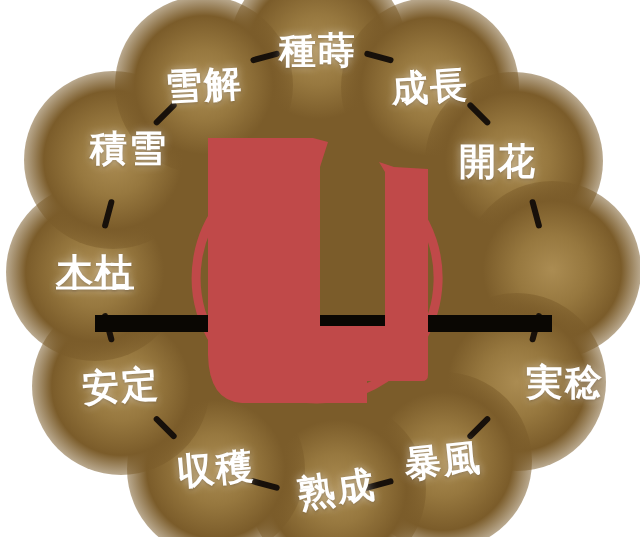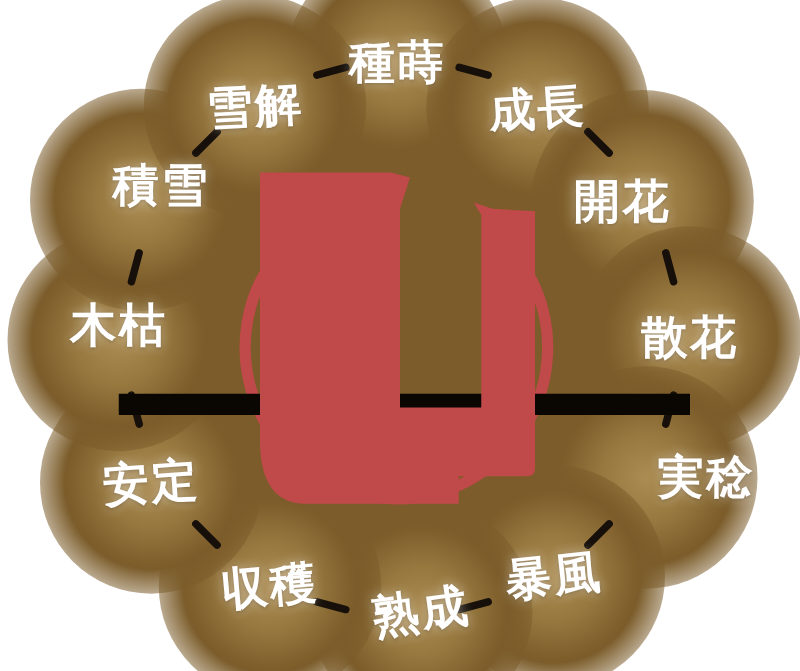--- a/index.html
+++ b/index.html
@@ -86,24 +86,23 @@
     <path d="M 208,138 L 313,138 L 328,142 L 320,167 L 320,326
              L 385,326 L 385,172 L 379,162 L 394,167 L 428,169
              L 428,375 Q 428,381 422,381 L 367,381 L 367,403
              L 242,403 Q 209,401 208,355 Z" fill="#c04949"></path>
   </svg>
 
   <div class="label-layer">
       <div class="badge-label" style="left: 318px; top: 50px; transform: translate(-50%, -50%) rotate(0deg);">種蒔</div>
       <div class="badge-label" style="left: 430px; top: 87px; transform: translate(-50%, -50%) rotate(-4deg);">成長</div>
       <div class="badge-label" style="left: 498px; top: 161px; transform: translate(-50%, -50%) rotate(0deg);">開花</div>
-      <div class="badge-label" style="left: 552px; top: 270px; transform: translate(-50%, -50%) rotate(0deg);">散花</div>
       <div class="badge-label" style="left: 517px; top: 382px; transform: translate(-50%, -50%) rotate(0deg); margin-left: 48px;">実稔</div>
       <div class="badge-label" style="left: 443px; top: 461px; transform: translate(-50%, -50%) rotate(-6deg);">暴風</div>
       <div class="badge-label" style="left: 337px; top: 489px; transform: translate(-50%, -50%) rotate(-8deg);">熟成</div>
       <div class="badge-label" style="left: 216px; top: 469px; transform: translate(-50%, -50%) rotate(-5deg);">収穫</div>
       <div class="badge-label" style="left: 121px; top: 386px; transform: translate(-50%, -50%) rotate(-4deg);">安定</div>
-      <div class="badge-label" style="left: 95px; top: 260px; transform: translate(-50%, -50%) rotate(0deg);">木枯</div>
+      <div class="badge-label" style="left: 95px; top: 272px; transform: translate(-50%, -50%) rotate(0deg); text-decoration: underline;">木枯</div>
       <div class="badge-label" style="left: 113px; top: 148px; transform: translate(-50%, -50%) rotate(0deg); margin-left: 16px;">積雪</div>
       <div class="badge-label" style="left: 204px; top: 85px; transform: translate(-50%, -50%) rotate(-3deg);">雪解</div>
     </div>
 
 </div>
 
 </body></html>

